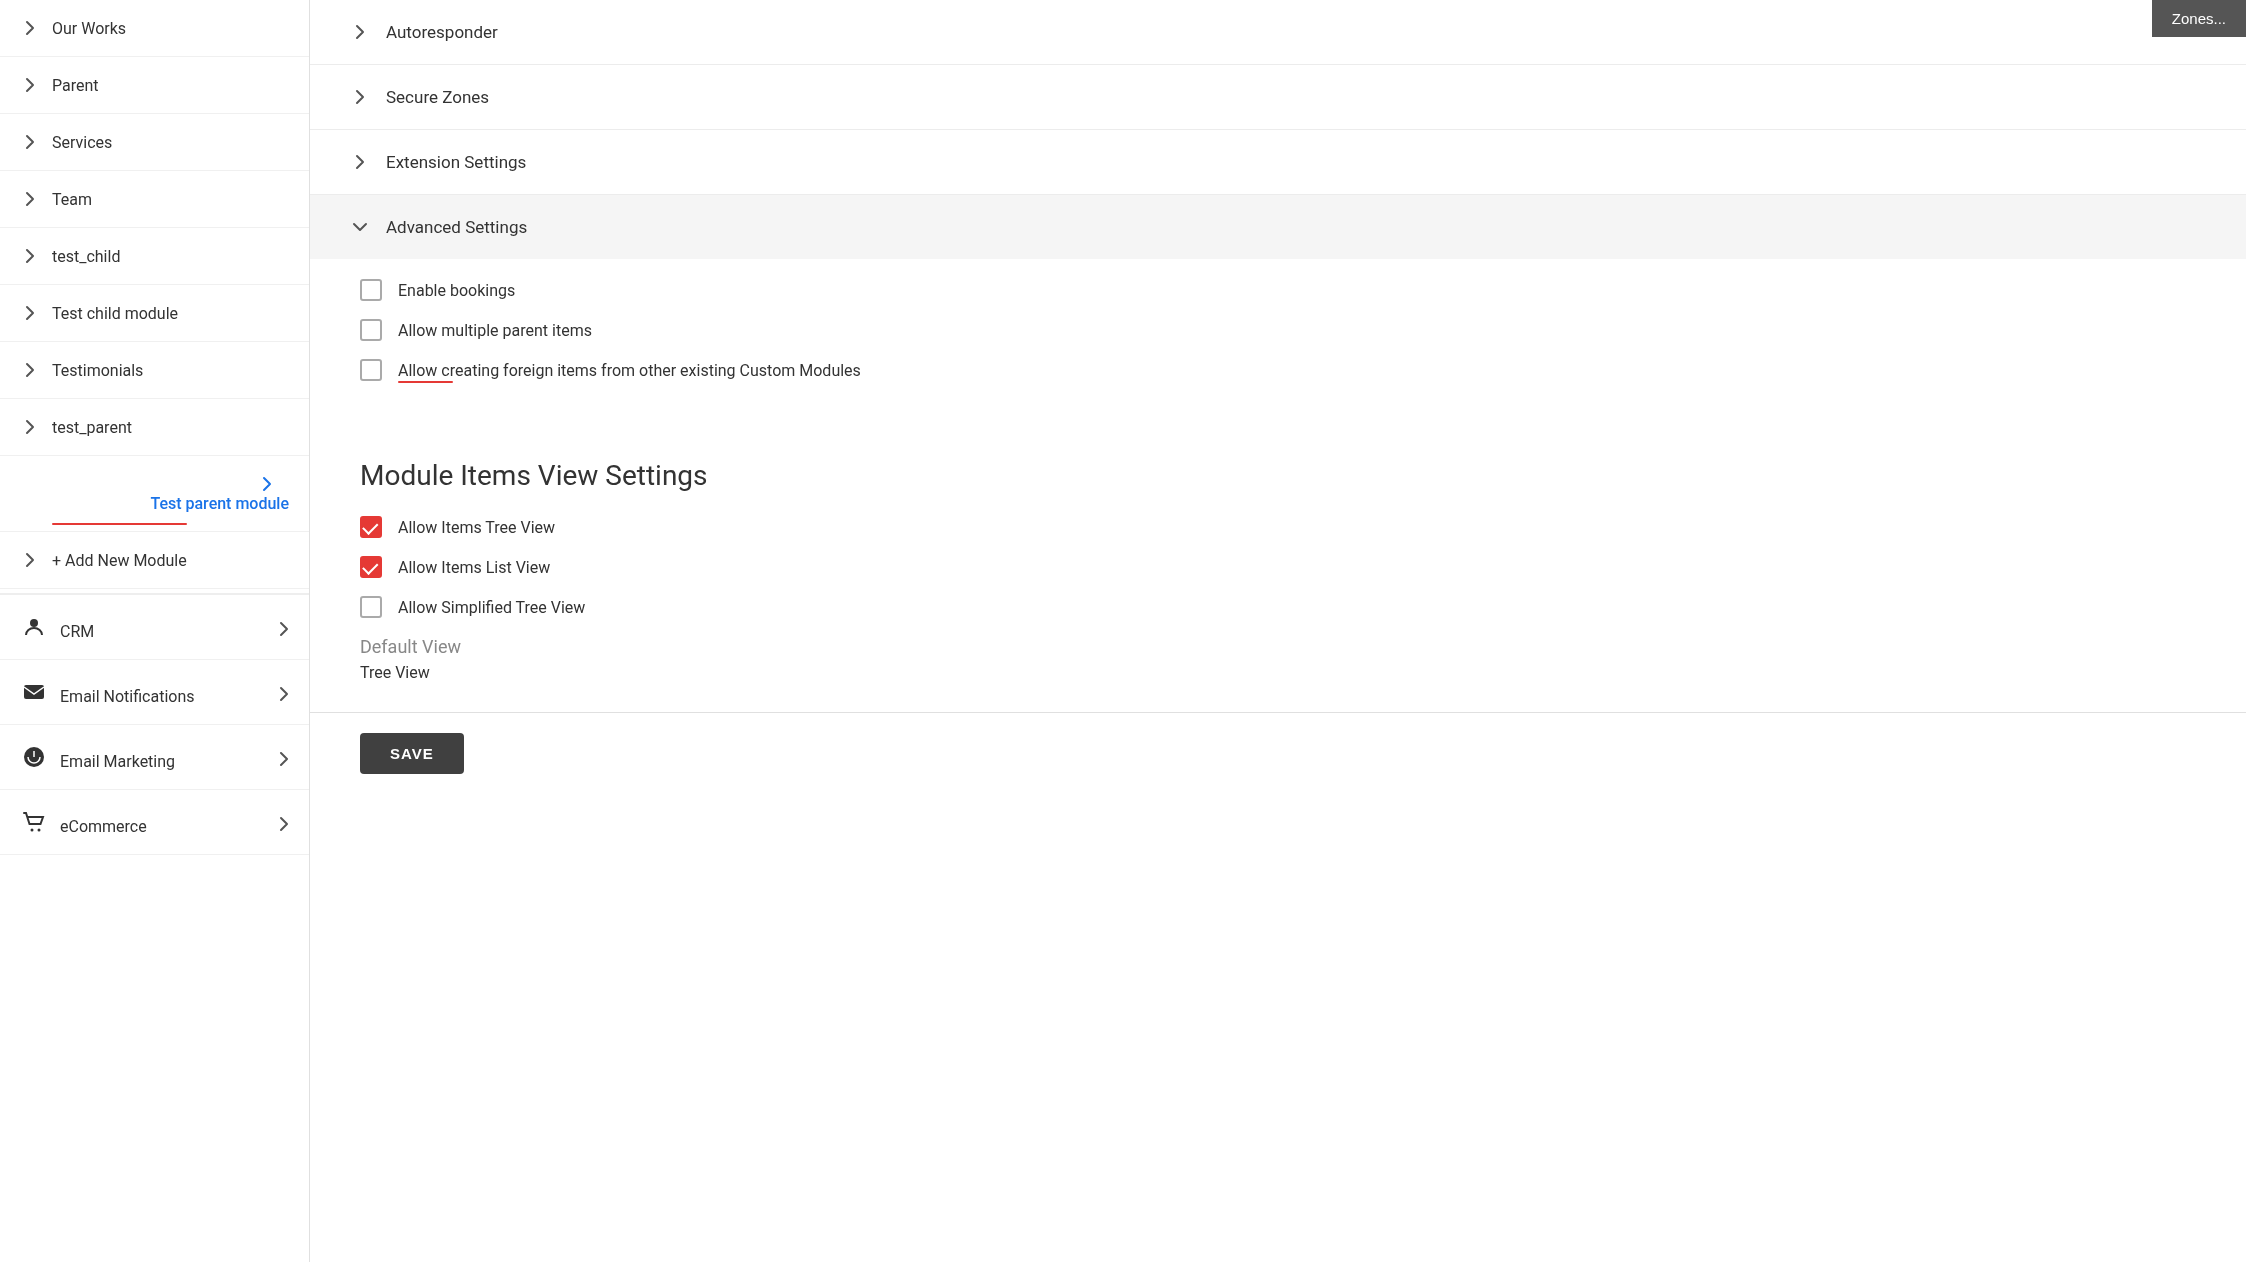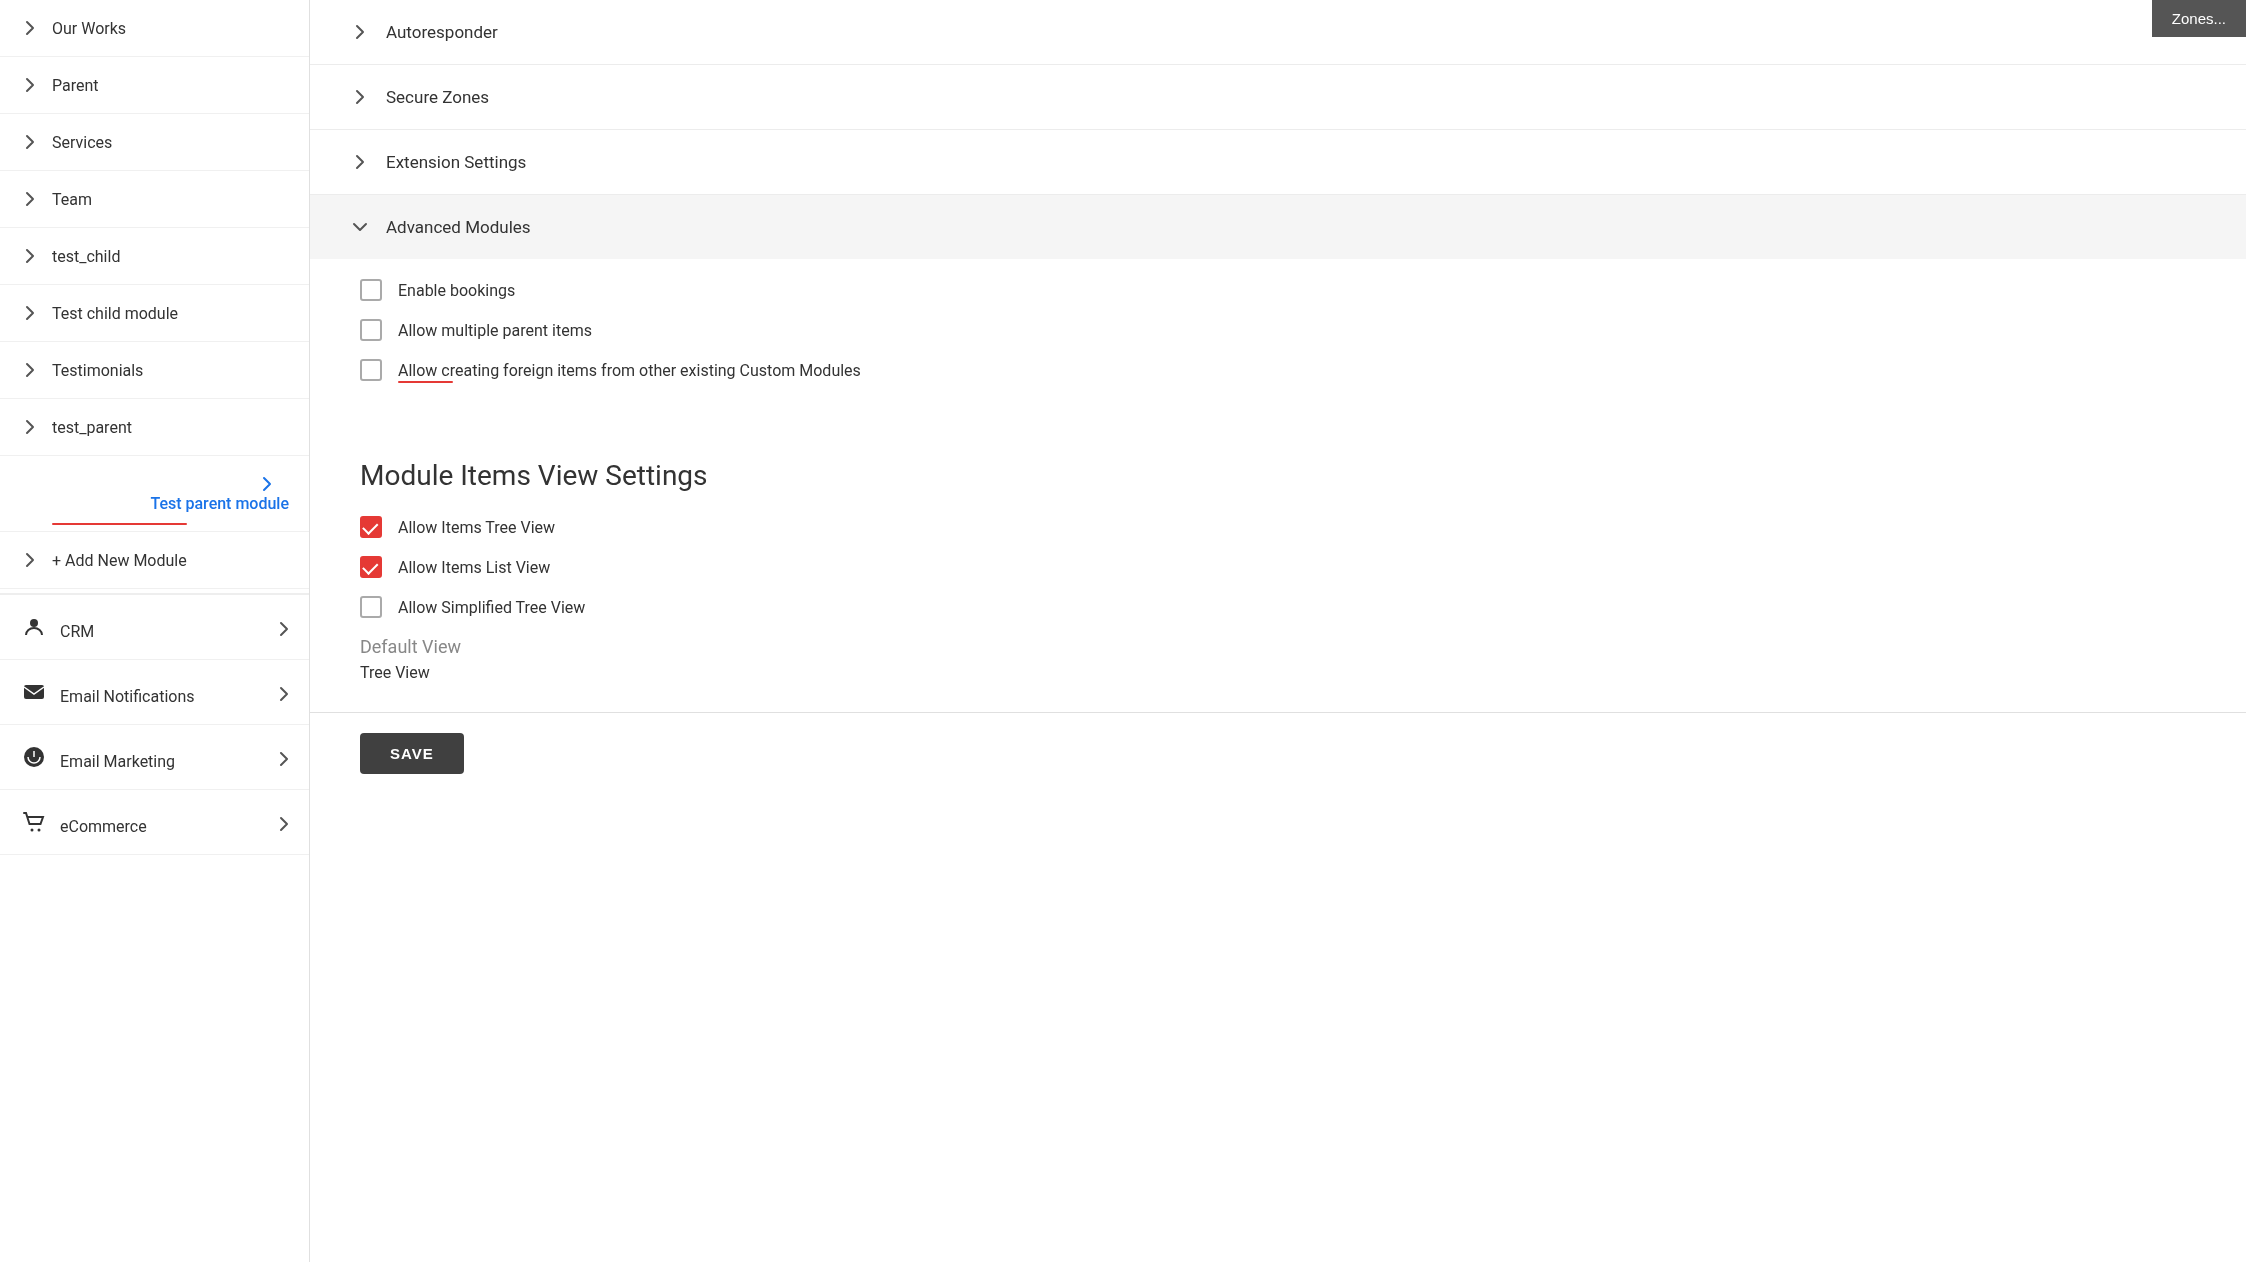--- a/index.html
+++ b/index.html
@@ -414,21 +414,21 @@
     <span>Extension Settings</span>
   </div>
 
   
   <div class="advanced-settings-header">
     <span class="section-chevron">
       <svg width="16" height="10" viewBox="0 0 16 10" fill="none">
           <path d="M2 2l6 6 6-6" stroke="#555" stroke-width="2" stroke-linecap="round" stroke-linejoin="round"></path>
         </svg>
     </span>
-    <span>Advanced Modules</span>
+    <span>Advanced Settings</span>
   </div>
 
   <div class="advanced-settings-content">
 
     <div class="checkbox-row">
       <div class="checkbox-box"></div>
       <span class="checkbox-label">Enable bookings</span>
     </div>
 
     <div class="checkbox-row">

